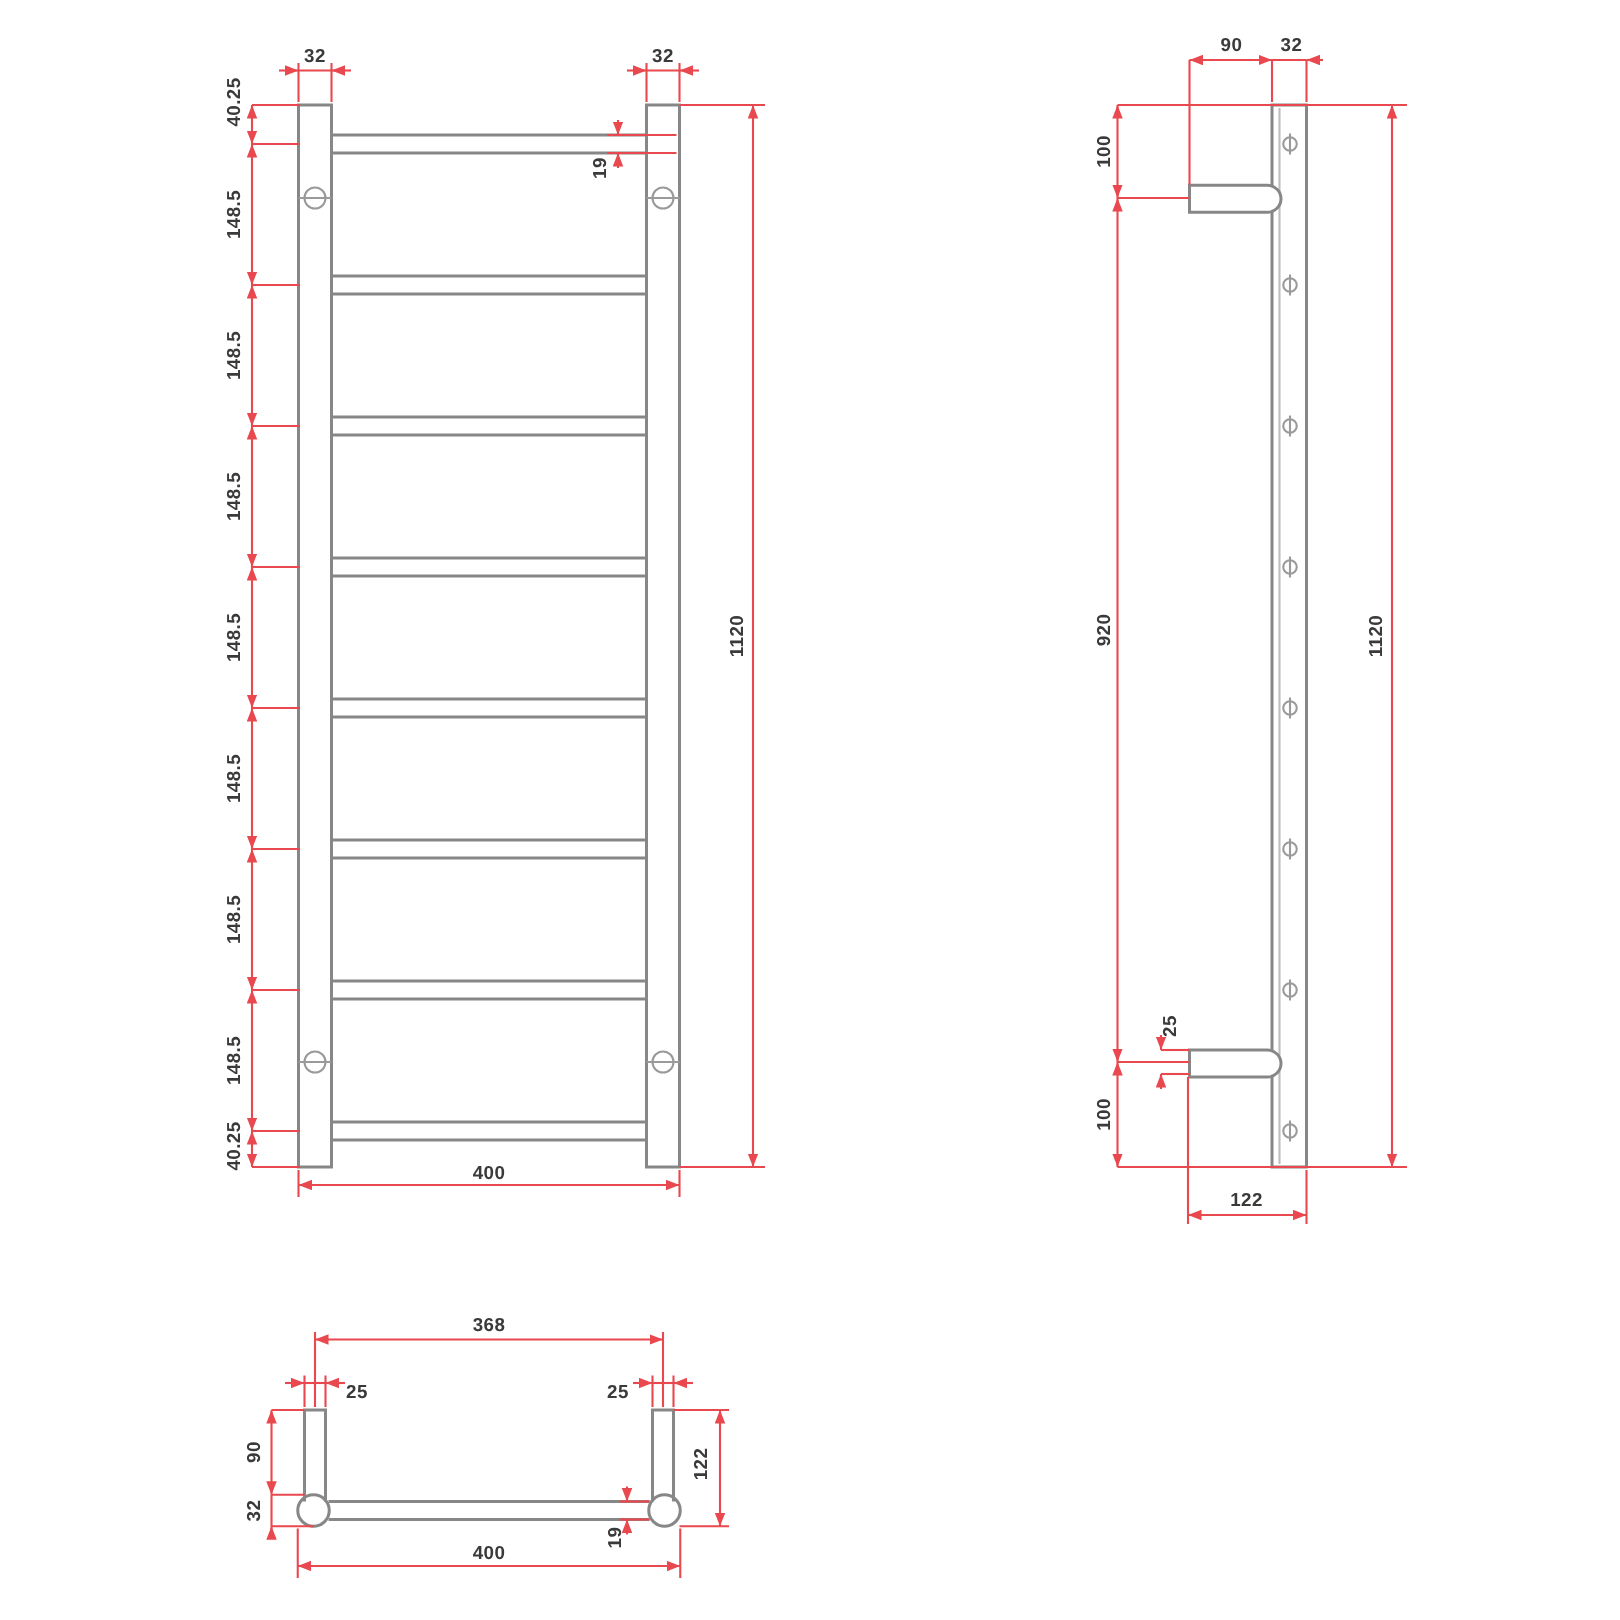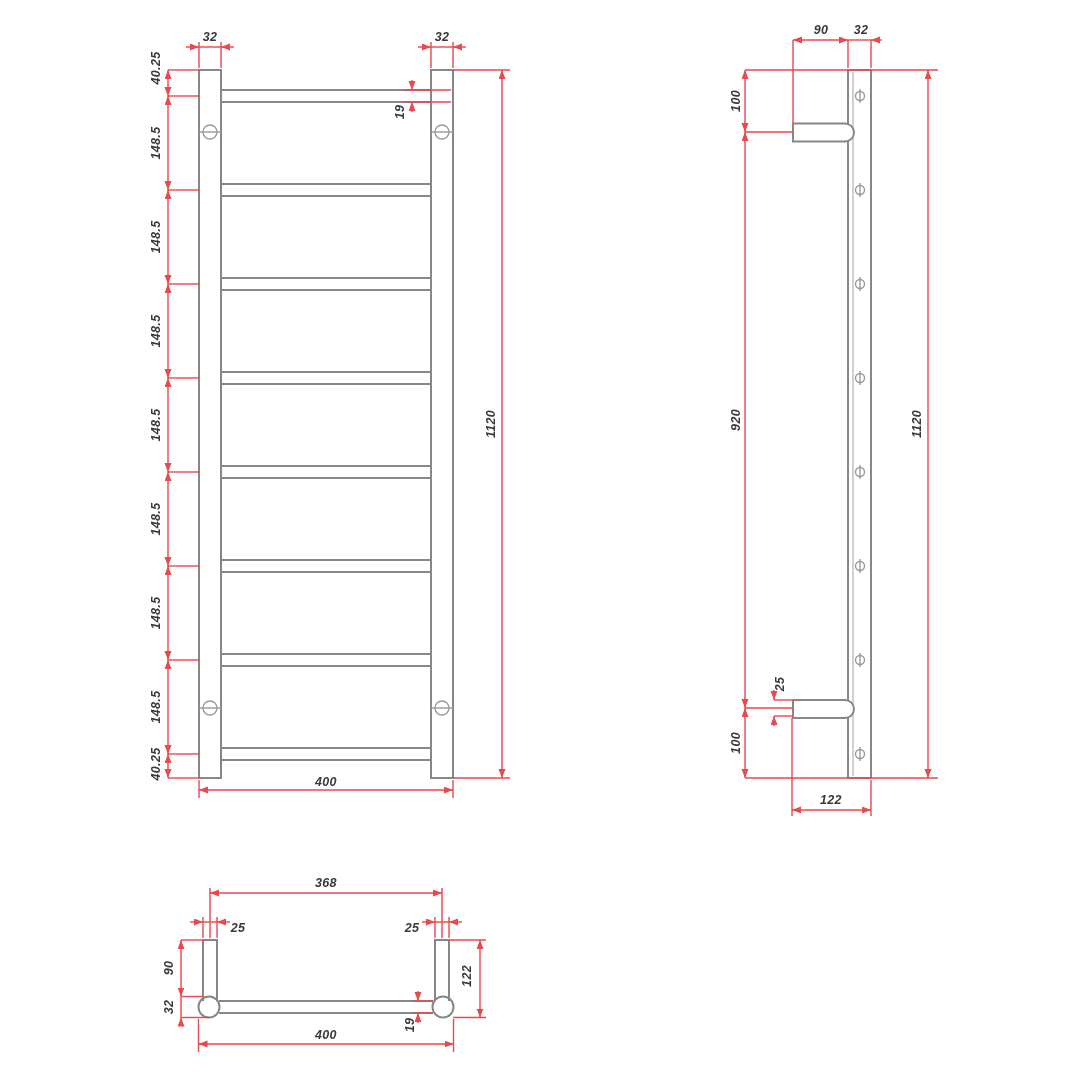--- a/index.html
+++ b/index.html
@@ -1,16 +1,16 @@
 <!DOCTYPE html>
 <html><head>
 <meta charset="utf-8">
 <style>
   html,body{margin:0;padding:0;background:#ffffff;}
-  .canvas{position:relative;width:1080px;height:1080px;background:#ffffff;overflow:hidden;font-style:italic;}
+  .canvas{position:relative;width:1080px;height:1080px;background:#ffffff;overflow:hidden;}
   svg{display:block;}
   svg text{
     font-family:"Liberation Sans","DejaVu Sans",sans-serif;
     font-size:12.5px;
     font-weight:bold;
     fill:#3a3a3a;
     letter-spacing:.3px;
   }
   .geo{stroke:#878787;stroke-width:2;fill:none;}
   .geo-fill{stroke:#878787;stroke-width:2;fill:#ffffff;}

